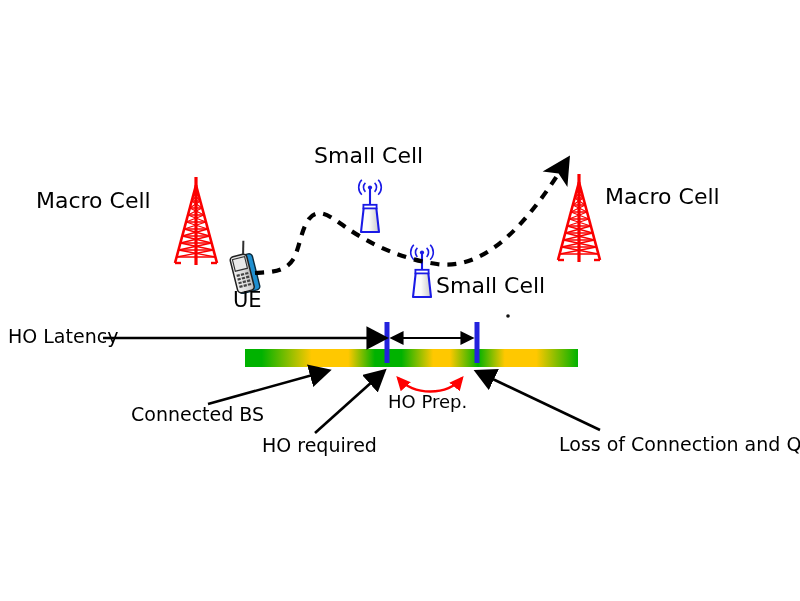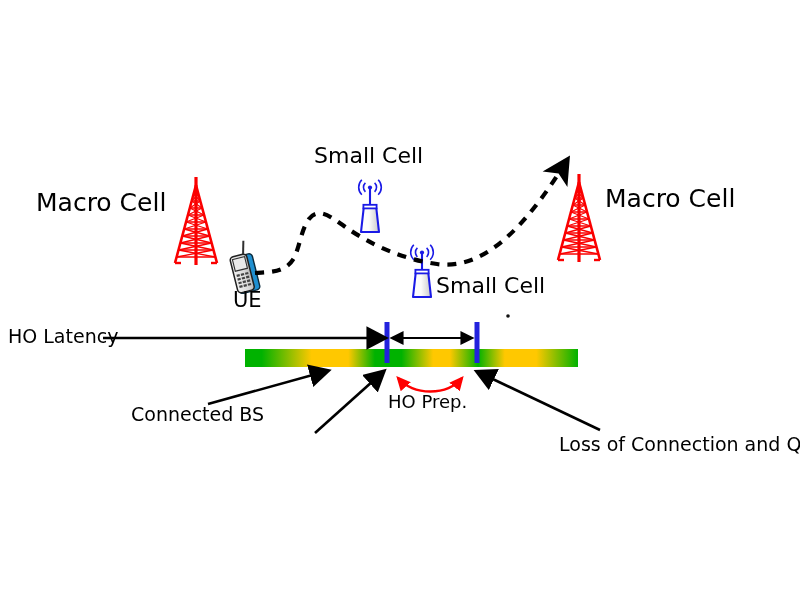--- a/index.html
+++ b/index.html
@@ -1,21 +1,21 @@
 <!DOCTYPE html>
 <html><head>
 <meta charset="utf-8">
 <style>
   html,body{margin:0;padding:0;background:#ffffff;}
   body{width:800px;height:601px;overflow:hidden;
        font-family:"DejaVu Sans","Liberation Sans",sans-serif;}
   #stage{position:relative;width:800px;height:601px;background:#fff;}
   #stage svg{position:absolute;top:0;left:0;}
   .lbl{position:absolute;color:#000;white-space:nowrap;line-height:1;}
-  .macro-lbl{font-size:25px;}
+  .macro-lbl{font-size:22px;}
   .small-lbl{font-size:22px;}
   .ue-lbl{font-size:21px;}
   .anno{font-size:19px;}
   .anno-sm{font-size:18px;}
 </style>
 </head>
 <body>
 
 <div id="stage">
 
@@ -186,18 +186,19 @@
   <div class="lbl small-lbl" style="left:314px;top:145px;">Small Cell</div>
 
   <div class="lbl small-lbl" style="left:436px;top:275px;">Small Cell</div>
 
   <div class="lbl ue-lbl" style="left:233px;top:290px;">UE</div>
 
   <div class="lbl anno" style="left:8px;top:327px;">HO Latency</div>
 
   <div class="lbl anno" style="left:131px;top:405px;">Connected BS</div>
 
+  <div class="lbl anno" style="left:262px;top:436px;">HO required</div>
 
   <div class="lbl anno-sm" style="left:388px;top:393px;">HO Prep.</div>
 
   <div class="lbl anno" style="left:559px;top:435px;">Loss of Connection and QoS</div>
 
 </div>
 
 </body></html>

